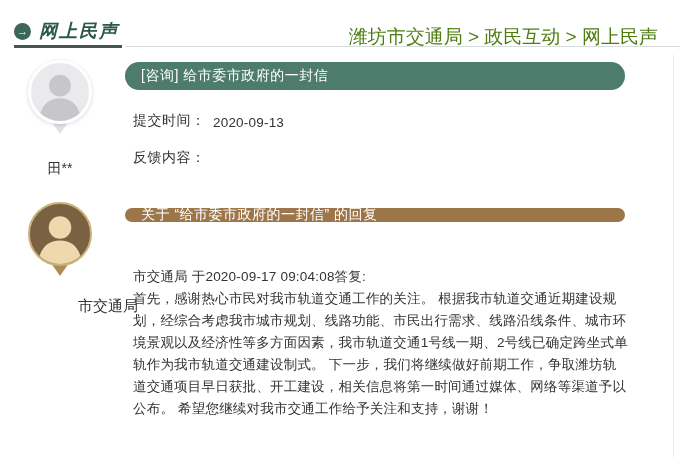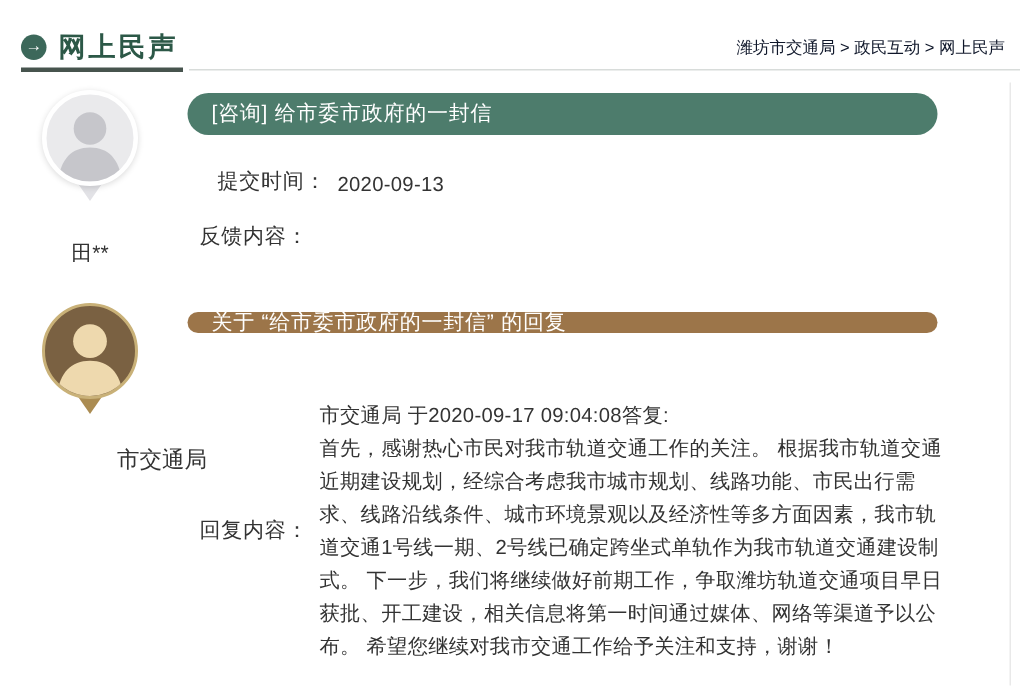--- a/index.html
+++ b/index.html
@@ -12,22 +12,23 @@
   
   .title-wrap{position:absolute;left:14px;top:19px;display:flex;align-items:center;gap:8px;}
   .title-icon{
     width:17px;height:17px;border-radius:50%;background:#3c685a;color:#ffffff;
     display:flex;align-items:center;justify-content:center;
     font-size:11px;font-weight:bold;line-height:1;
   }
   .page-title{
     font-size:18px;font-weight:bold;color:#2c5847;letter-spacing:2px;
     font-family:"Liberation Serif","DejaVu Serif",serif;
+    font-style:italic;
   }
-  .breadcrumb{position:absolute;right:10px;top:24px;font-size:11px;color:#0f172a;cursor:pointer;}
+  .breadcrumb{position:absolute;right:22px;top:24px;font-size:19px;color:#4d7c0f;cursor:pointer;}
   .divider-dark{position:absolute;left:14px;top:45px;width:108px;height:3px;background:#47544e;}
   .divider-light{position:absolute;left:126px;top:46px;right:0;height:1px;background:#d8dcda;}
   .right-border{position:absolute;right:6px;top:55px;bottom:8px;width:1px;background:#e9e9e9;}
 
   
   .avatar{position:absolute;width:64px;display:flex;flex-direction:column;align-items:center;}
   .avatar-user{left:28px;top:60px;}
   .avatar-agency{left:28px;top:202px;}
   .circle{width:64px;height:64px;border-radius:50%;overflow:hidden;box-sizing:border-box;position:relative;z-index:1;}
   .avatar-user .circle{background:#eaeaec;border:3px solid #ffffff;box-shadow:0 1px 4px rgba(0,0,0,.15);}
@@ -45,21 +46,21 @@
     position:absolute;left:125px;width:500px;height:28px;border-radius:14px;
     color:#ffffff;font-size:14px;display:flex;align-items:center;
     padding:0 16px;box-sizing:border-box;letter-spacing:0.5px;
   }
   .bar-question{top:62px;background:#4d7c6c;}
   .bar-reply{top:208px;background:#9c7549;height:14px;}
 
   .row{position:absolute;left:133px;width:496px;display:flex;font-size:14px;color:#333333;}
   .row-label{width:80px;flex-shrink:0;letter-spacing:0.5px;}
   .row-content{flex:1;line-height:22px;letter-spacing:0.2px;font-size:13.5px;}
-  .row-submit{top:112px;margin-left:12px;}
+  .row-submit{top:112px;}
   .row-feedback{top:149px;align-items:center;}
   .row-reply{top:266px;align-items:center;}
 </style>
 </head>
 <body>
 
 <div class="title-wrap">
   <span class="title-icon">→</span>
   <span class="page-title">网上民声</span>
 </div>
@@ -97,18 +98,17 @@
   <div class="row-content">2020-09-13</div>
 </div>
 
 <div class="row row-feedback">
   <div class="row-label">反馈内容：</div>
 </div>
 
 <div class="bar bar-reply">关于 “给市委市政府的一封信” 的回复</div>
 
 <div class="row row-reply">
-  <div class="row-label">回复内容：</div>
   <div class="row-content">
     <div>市交通局 于2020-09-17 09:04:08答复:</div>
     <div>首先，感谢热心市民对我市轨道交通工作的关注。 根据我市轨道交通近期建设规划，经综合考虑我市城市规划、线路功能、市民出行需求、线路沿线条件、城市环境景观以及经济性等多方面因素，我市轨道交通1号线一期、2号线已确定跨坐式单轨作为我市轨道交通建设制式。 下一步，我们将继续做好前期工作，争取潍坊轨道交通项目早日获批、开工建设，相关信息将第一时间通过媒体、网络等渠道予以公布。 希望您继续对我市交通工作给予关注和支持，谢谢！</div>
   </div>
 </div>
 
 </body></html>

